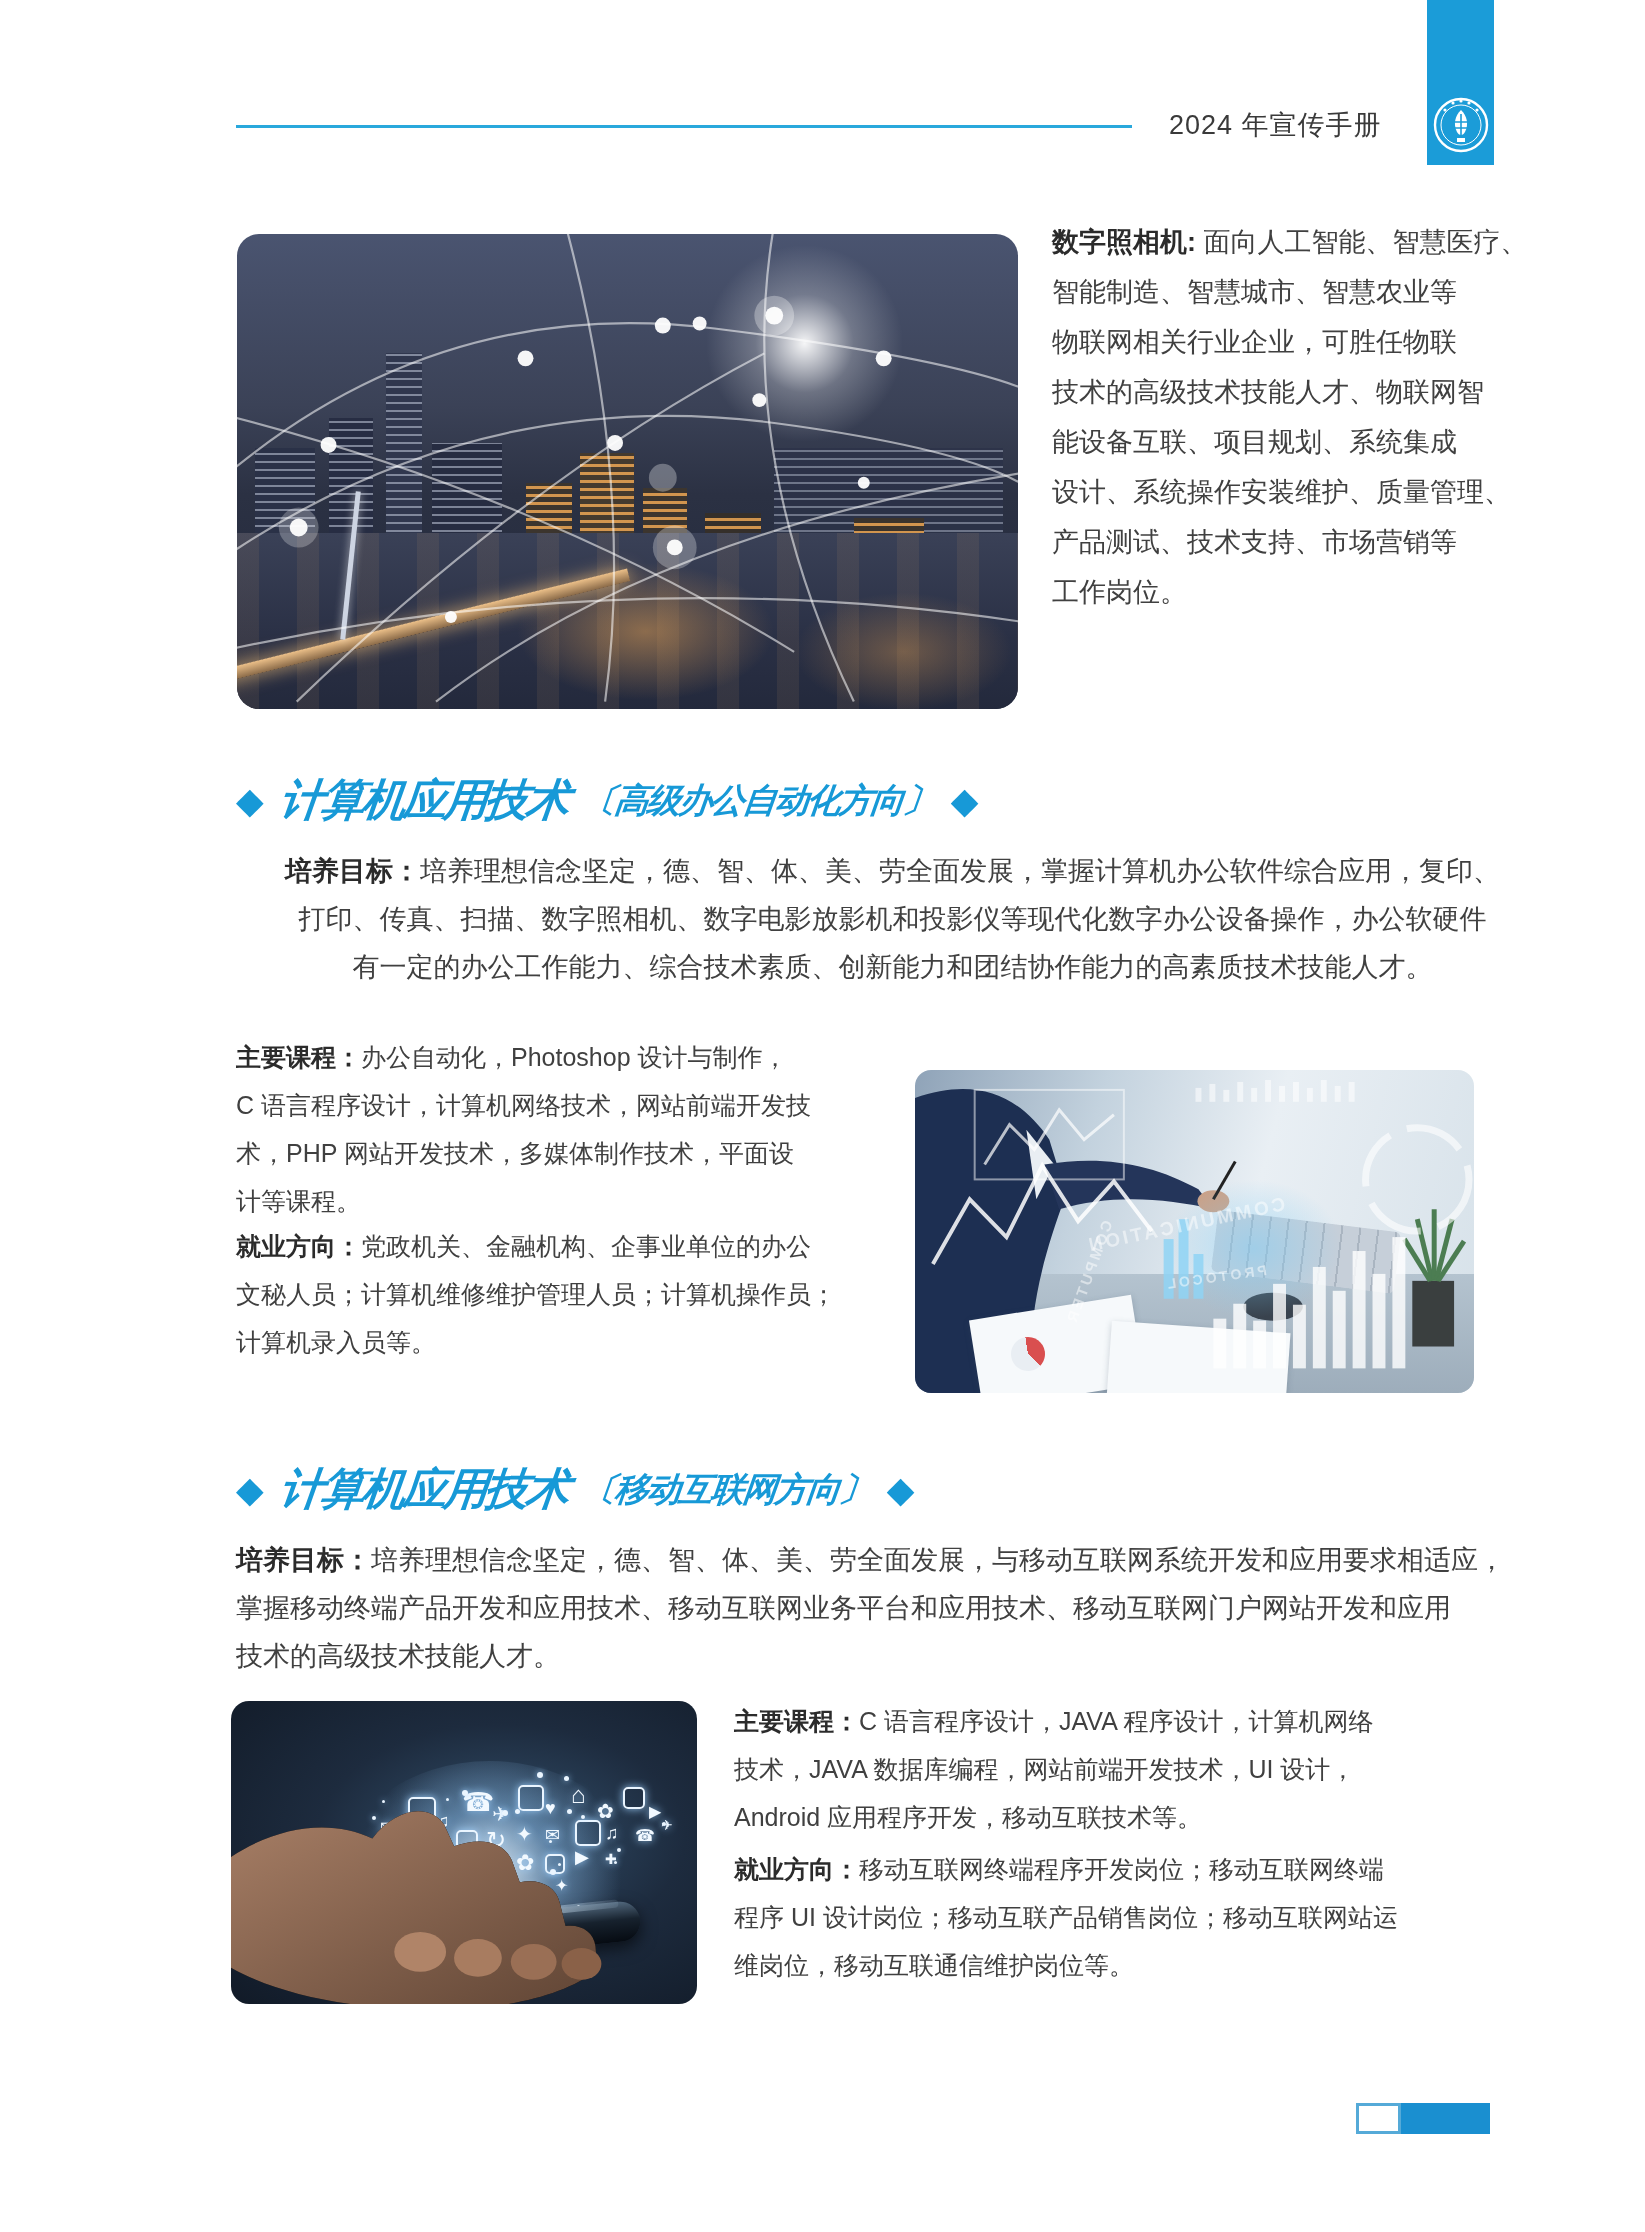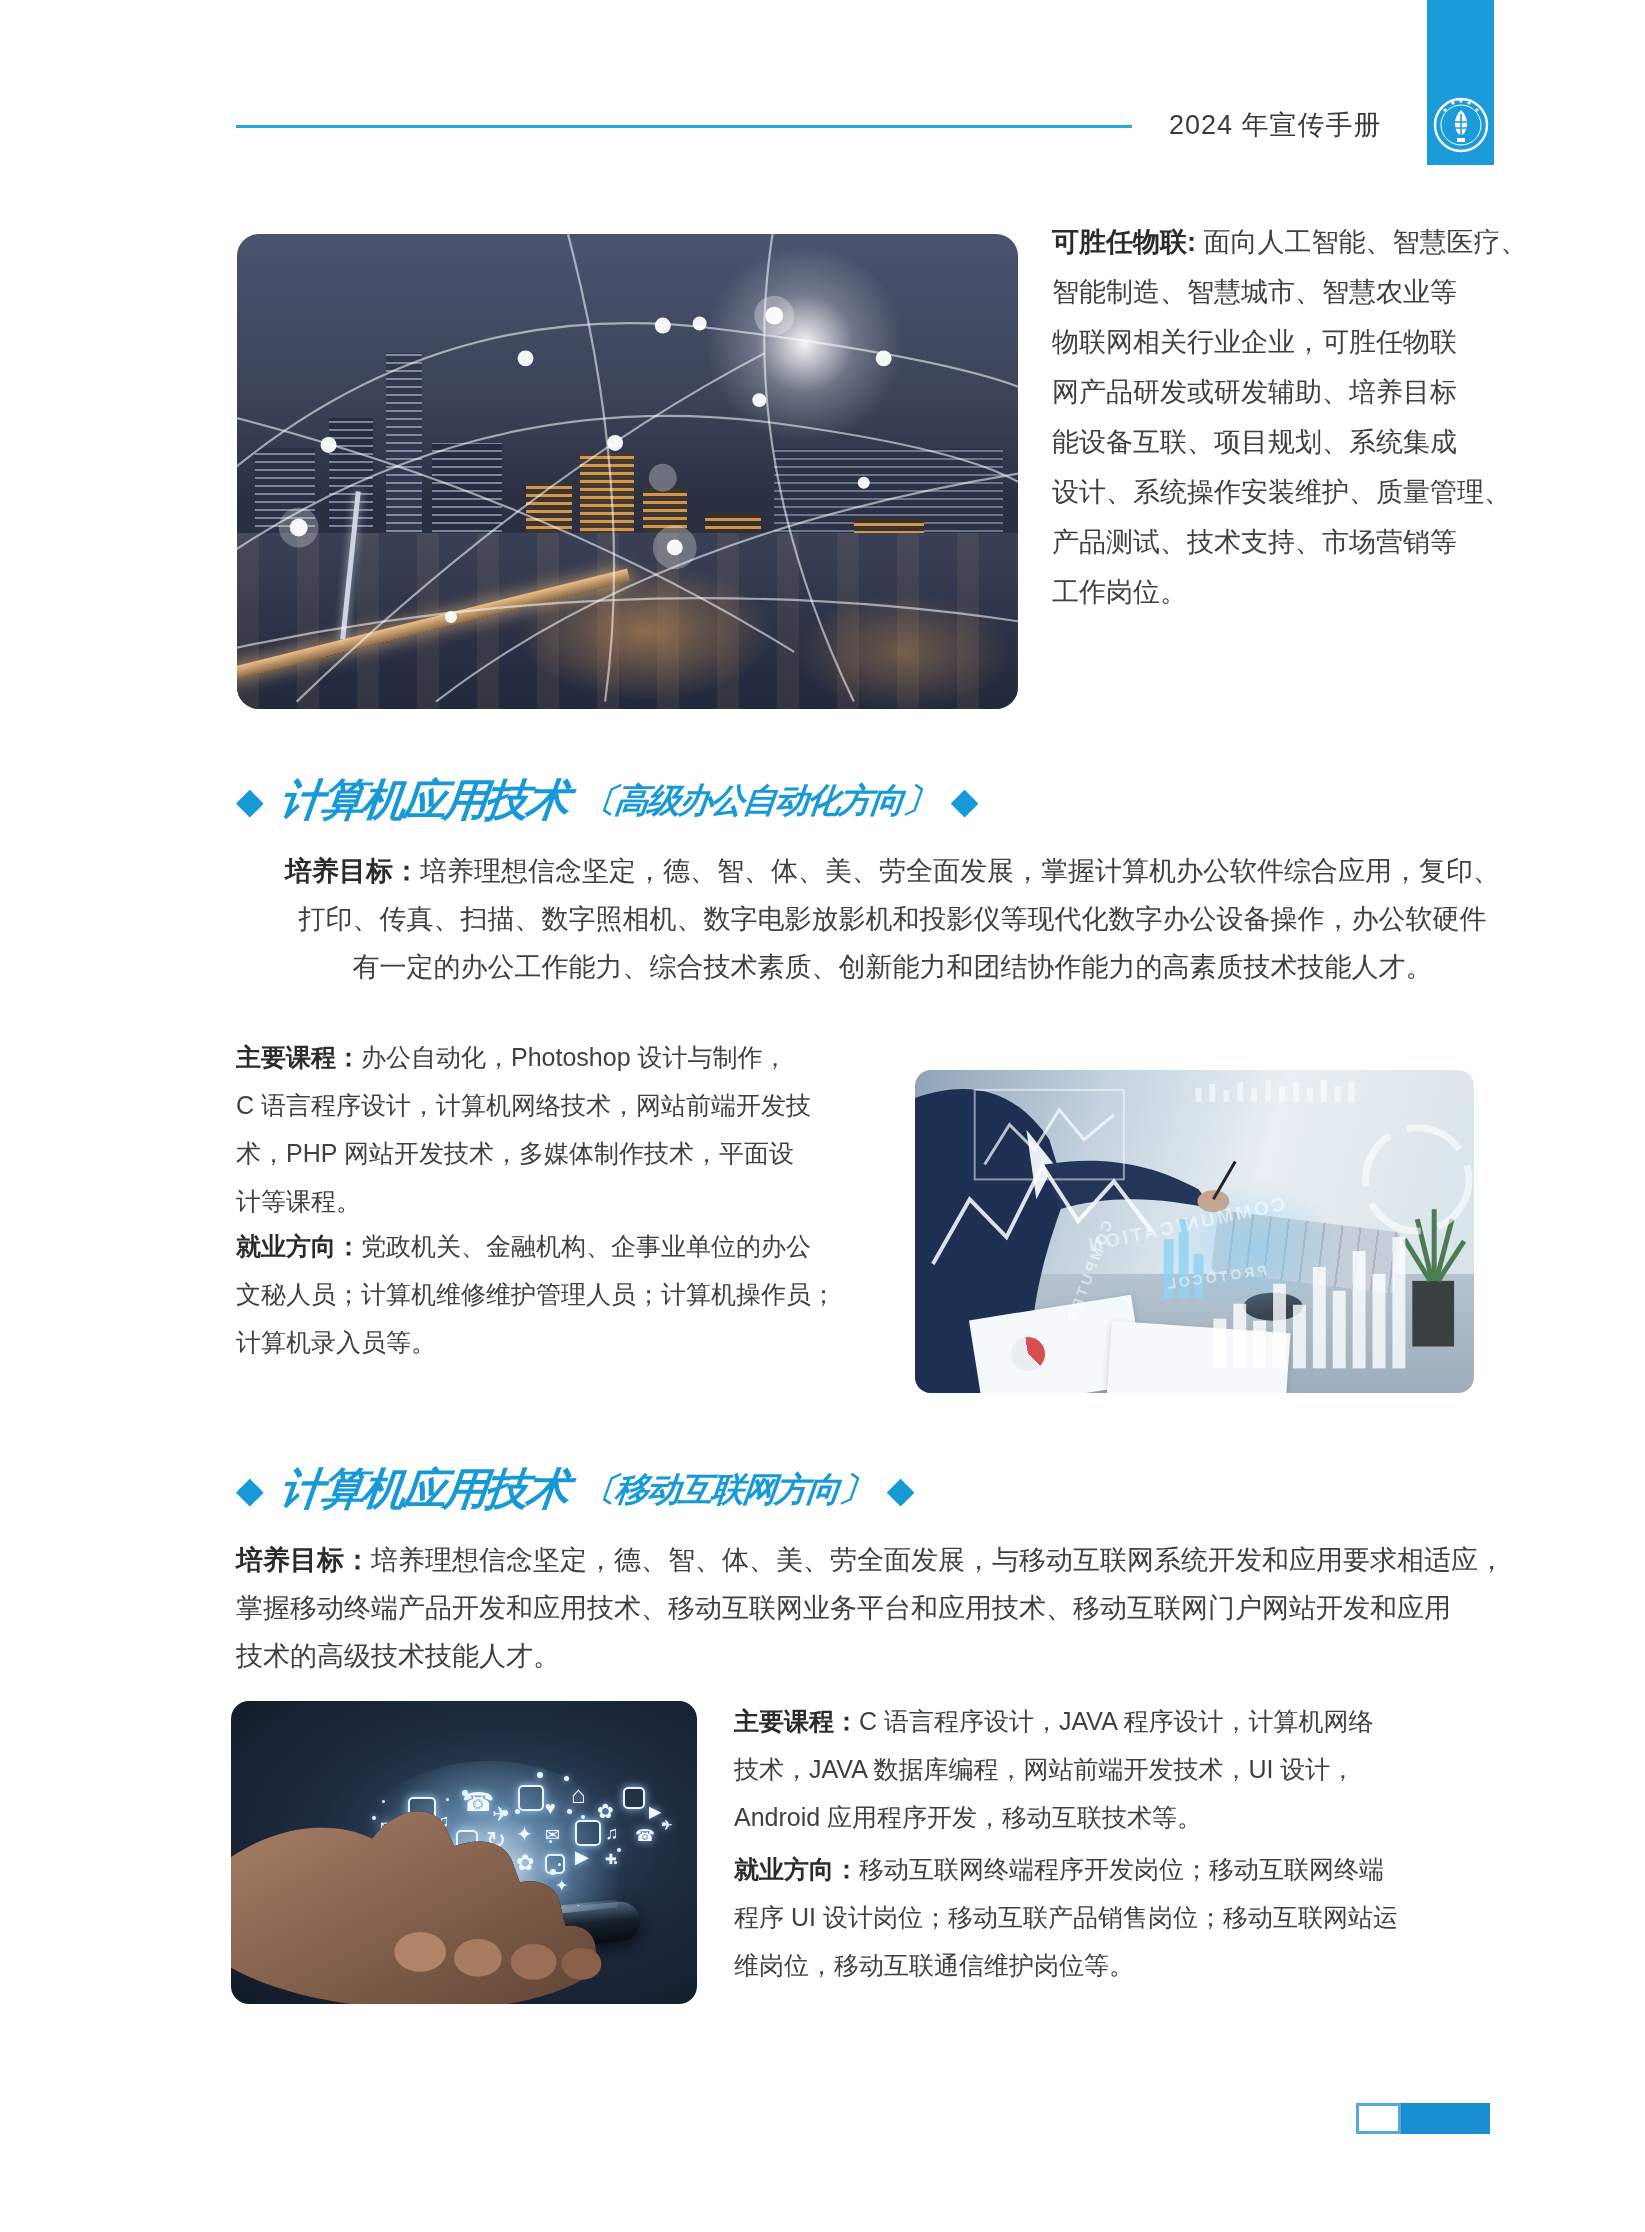--- a/index.html
+++ b/index.html
@@ -144,24 +144,24 @@
       <g fill="#ffffff">
         <circle cx="62" cy="295" r="20" opacity=".25"></circle>
           <circle cx="540" cy="82" r="20" opacity=".3"></circle>
         <circle cx="440" cy="315" r="22" opacity=".28"></circle>
           <circle cx="428" cy="245" r="14" opacity=".3"></circle>
       </g>
     </svg>
   </div>
 
   <div class="para intro" style="left:1052px;top:217px;width:438px;">
-      <div class="pline"><b class="plab">可胜任物联:</b> 面向人工智能、智慧医疗、</div>
+      <div class="pline"><b class="plab">数字照相机:</b> 面向人工智能、智慧医疗、</div>
       <div class="pline">智能制造、智慧城市、智慧农业等</div>
       <div class="pline">物联网相关行业企业，可胜任物联</div>
-      <div class="pline">网产品研发或研发辅助、培养目标</div>
+      <div class="pline">技术的高级技术技能人才、物联网智</div>
       <div class="pline">能设备互联、项目规划、系统集成</div>
       <div class="pline">设计、系统操作安装维护、质量管理、</div>
       <div class="pline">产品测试、技术支持、市场营销等</div>
       <div class="pline">工作岗位。</div>
     </div>
 
   <div class="heading" style="top:771px;">
     <span class="dia">◆</span>
     <span class="h-main">计算机应用技术</span>
     <span class="h-sub">〔高级办公自动化方向〕</span>

